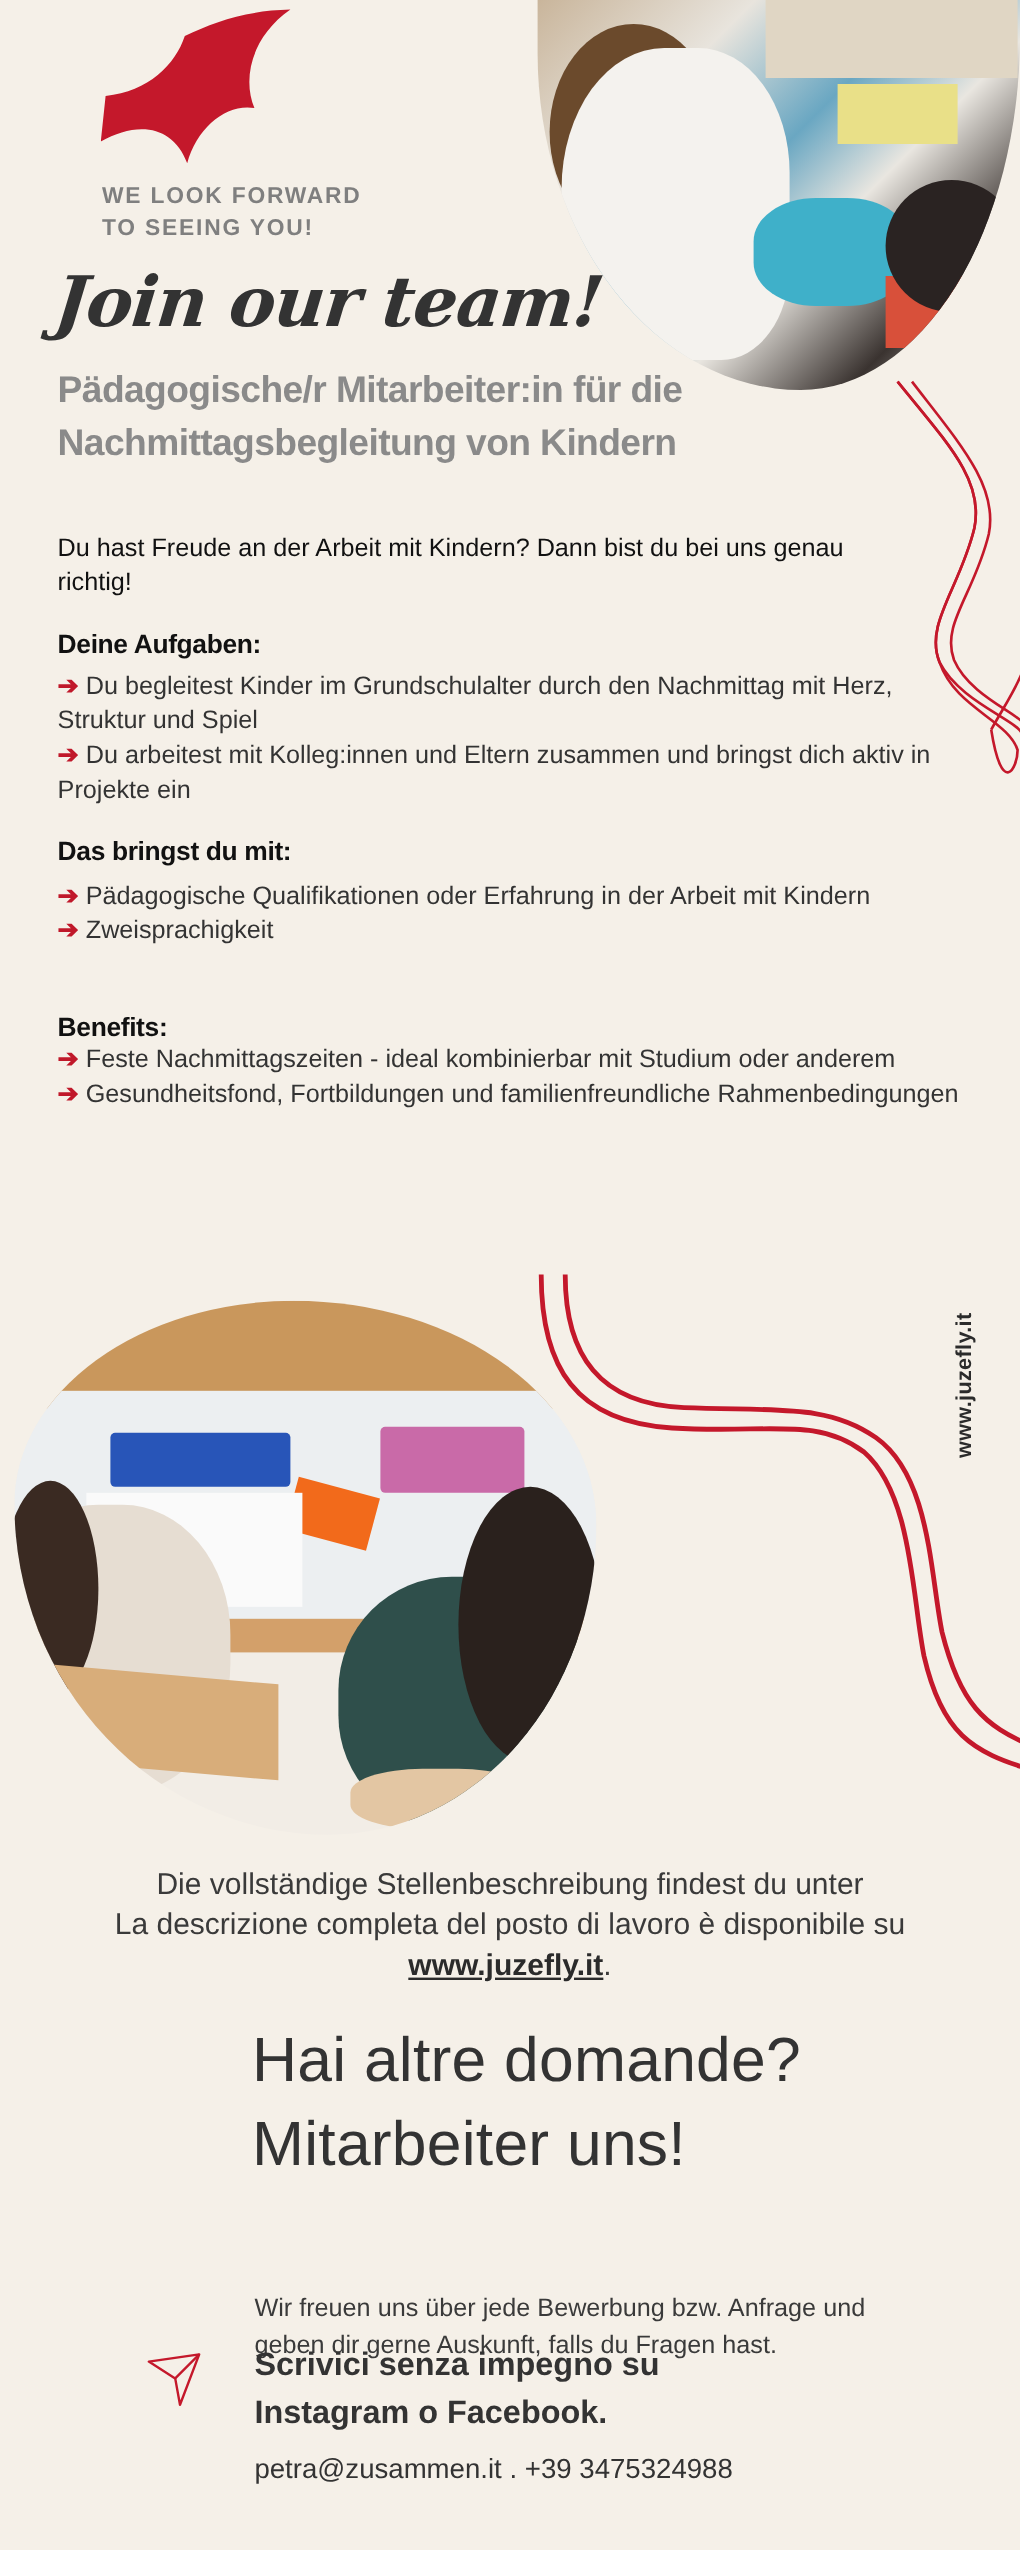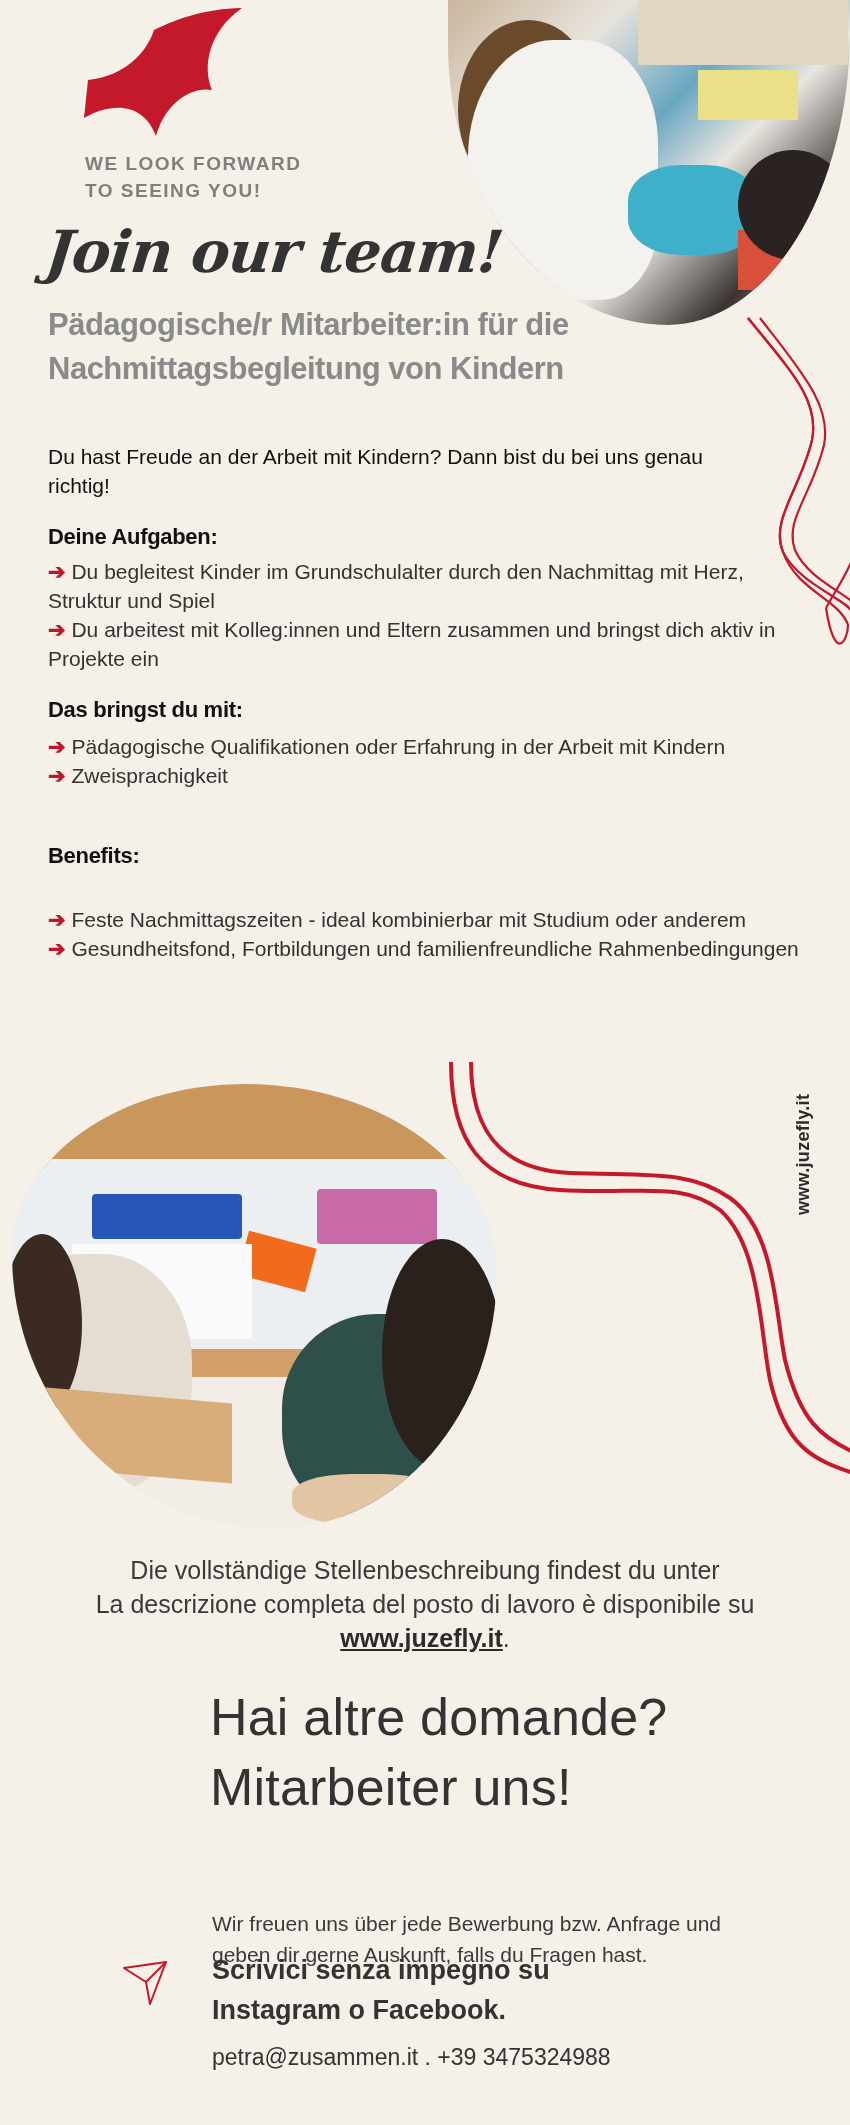--- a/index.html
+++ b/index.html
@@ -45,21 +45,21 @@
       font-size: 22px; font-weight: bold; color: #111; letter-spacing: -0.3px;
     }
     .bullets { font-size: 21px; line-height: 29px; color: #333; }
     .bullets .arrow { color: #c0182a; font-weight: bold; }
     .s1h { left: 48px; top: 524px; }
     .s1b { left: 48px; top: 557px; width: 760px; }
     .s2h { left: 48px; top: 697px; }
     .s2b { left: 48px; top: 732px; width: 700px; }
     .s3h { left: 48px; top: 843px; }
     .s3b { left: 48px: top: 868px; width: 760px; }
-    .s3b { left: 48px; top: 868px; width: 760px; margin-top: 37px; }
+    .s3b { left: 48px; top: 868px; width: 760px; }
     .s3b .last { color: #111; }
     .photo2 {
       left: 12px; top: 1084px; width: 485px; height: 445px; overflow: hidden;
       border-radius: 48% 52% 46% 54% / 38% 42% 58% 62%;
       background: #f2ede6;
     }
     .photo2 .wood { position:absolute; left:0; top:0; width:100%; height:90px; background:#c9975c; }
     .photo2 .table { position:absolute; left:0; top:75px; width:100%; height:200px; background:#eceff1; }
     .photo2 .edge { position:absolute; left:0; top:265px; width:100%; height:28px; background:#d3a06a; }
     .photo2 .case1 { position:absolute; left:80px; top:110px; width:150px; height:45px; background:#2855b8; border-radius:4px; }

